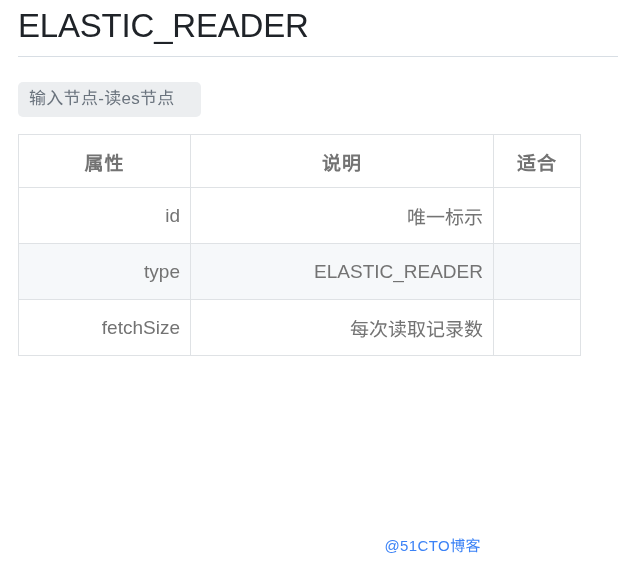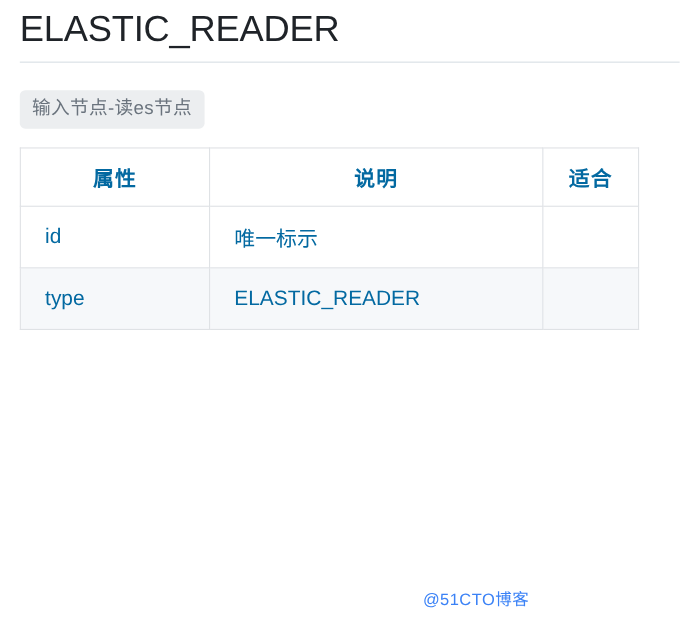--- a/index.html
+++ b/index.html
@@ -51,53 +51,53 @@
     padding-top: 25px;
     padding-bottom: 17px;
   }
   .badge {
     display: inline-block;
     background: #eceef0;
     color: #6a737d;
     border-radius: 5px;
     font-size: 17px;
     line-height: 20px;
-    padding: 7px 11px 8px 11px;
+    padding: 7px 26px 8px 11px;
     white-space: nowrap;
     letter-spacing: 0.3px;
   }
 
   
   .attr-table {
     border-collapse: collapse;
     border-spacing: 0;
     width: 562px;
     table-layout: fixed;
     background: #ffffff;
   }
   .attr-table th,
   .attr-table td {
     border: 1px solid #dfe2e5;
     font-size: 19px;
-    color: #0369a1;
+    color: #737373;
     vertical-align: middle;
     box-sizing: border-box;
   }
   .attr-table thead th {
     font-weight: 700;
     text-align: center;
     height: 53px;
     padding: 0 8px;
     background: #ffffff;
     letter-spacing: 1px;
   }
   .attr-table tbody td {
     height: 56px;
     padding: 0 10px 0 22px;
-    text-align: left;
+    text-align: right;
     font-weight: 400;
   }
   .attr-table tbody tr:nth-child(odd) td {
     background: #ffffff;
   }
   .attr-table tbody tr:nth-child(even) td {
     background: #f6f8fa;
   }
 
   .col-attr  { width: 172px; }
@@ -151,18 +151,23 @@
       <tr>
         <td>id</td>
         <td>唯一标示</td>
         <td class="cell-empty"></td>
       </tr>
       <tr>
         <td>type</td>
         <td>ELASTIC_READER</td>
         <td class="cell-empty"></td>
       </tr>
+      <tr>
+        <td>fetchSize</td>
+        <td>每次读取记录数</td>
+        <td class="cell-empty"></td>
+      </tr>
     </tbody>
   </table>
 
   <div class="watermark">@51CTO博客</div>
 
 </div>
 
 </body></html>

